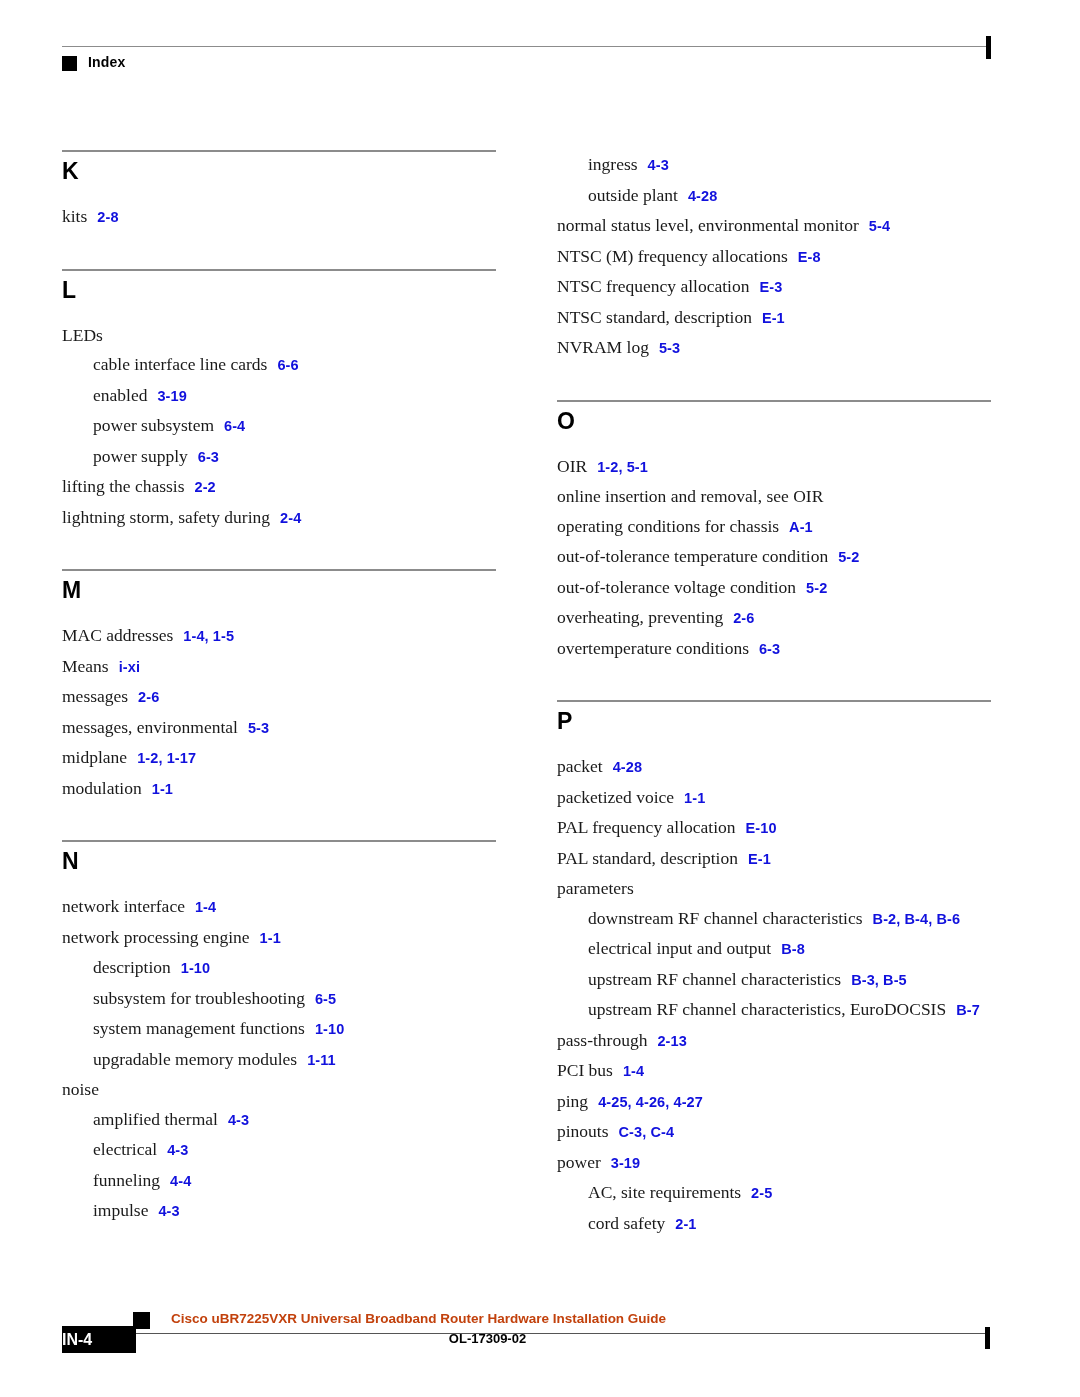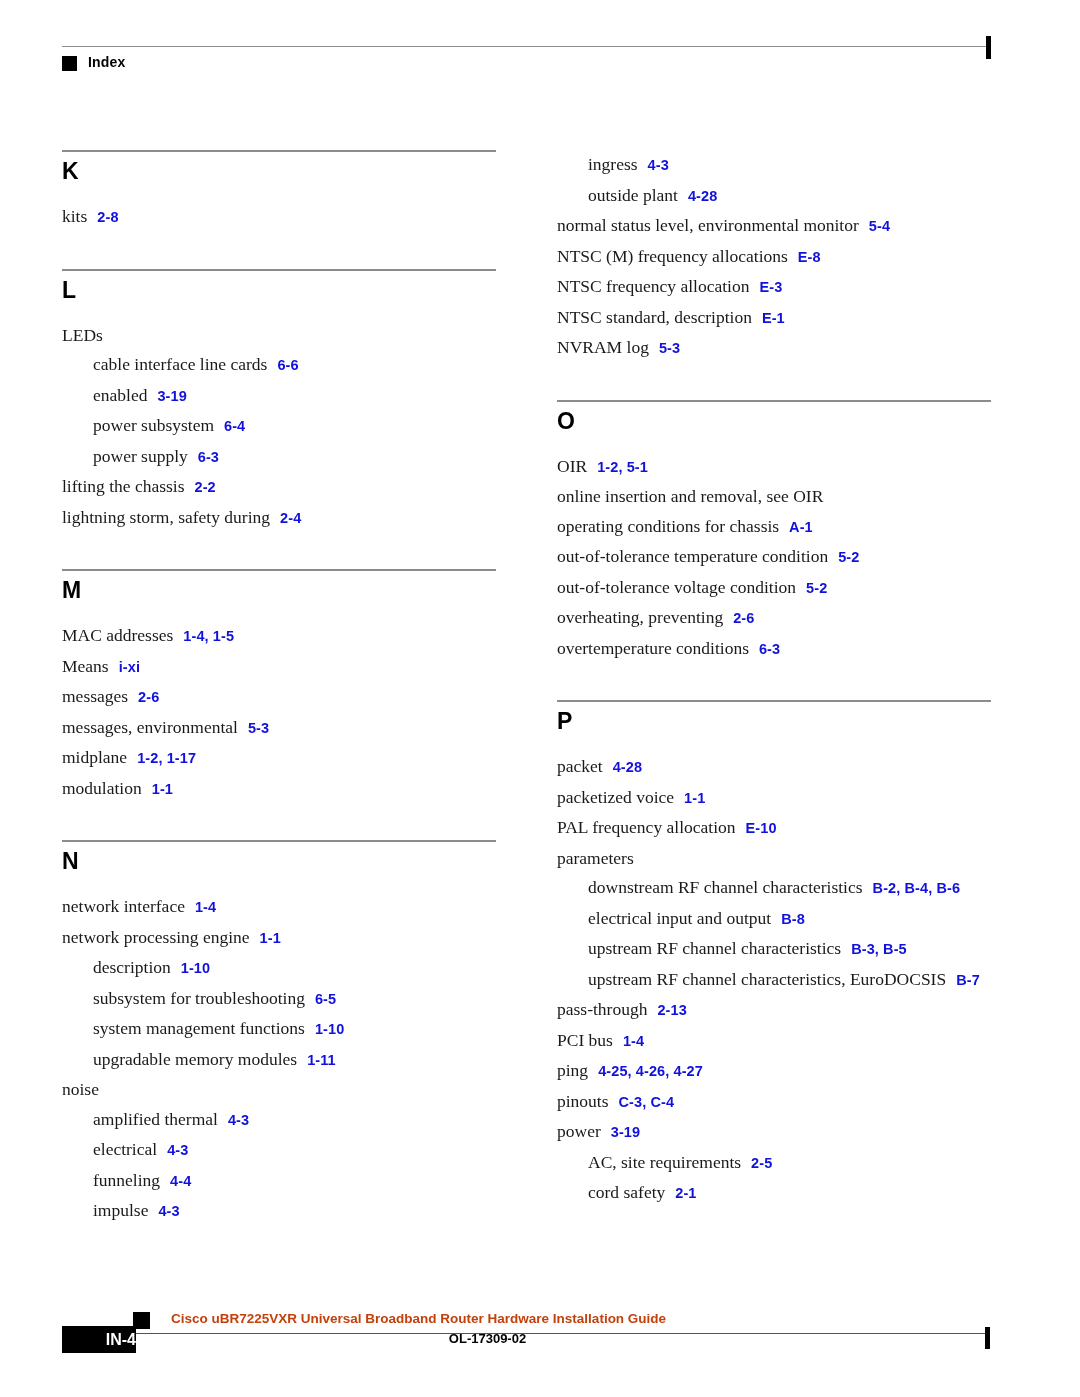--- a/index.html
+++ b/index.html
@@ -169,21 +169,21 @@
     height: 27px;
     background: #000000;
   }
   .footer-pagenum {
     position: absolute;
     left: 62px;
     top: 26px;
     width: 74px;
     height: 27px;
     line-height: 27px;
-    text-align: right;
+    text-align: left;
     font-family: "Liberation Sans Narrow", "Liberation Sans", sans-serif;
     font-weight: bold;
     font-size: 16px;
     color: #ffffff;
   }
   .footer-docnum {
     position: absolute;
     left: 0;
     top: 31px;
     width: 975px;
@@ -286,20 +286,21 @@
         </div>
       </div>
       <div class="group-gap-after"></div>
       <div class="letter-group">
         <div class="letter-rule"></div>
         <div class="letter-heading">P</div>
         <div class="entry-list">
           <div class="entry level-0"><span class="entry-text">packet</span><span class="entry-refs">4-28</span></div>
           <div class="entry level-0"><span class="entry-text">packetized voice</span><span class="entry-refs">1-1</span></div>
           <div class="entry level-0"><span class="entry-text">PAL frequency allocation</span><span class="entry-refs">E-10</span></div>
+          <div class="entry level-0"><span class="entry-text">PAL standard, description</span><span class="entry-refs">E-1</span></div>
           <div class="entry level-0"><span class="entry-text">parameters</span></div>
           <div class="entry level-1"><span class="entry-text">downstream RF channel characteristics</span><span class="entry-refs">B-2, B-4, B-6</span></div>
           <div class="entry level-1"><span class="entry-text">electrical input and output</span><span class="entry-refs">B-8</span></div>
           <div class="entry level-1"><span class="entry-text">upstream RF channel characteristics</span><span class="entry-refs">B-3, B-5</span></div>
           <div class="entry level-1 wrap"><span class="entry-text">upstream RF channel characteristics, EuroDOCSIS</span><span class="entry-refs">B-7</span></div>
           <div class="entry level-0"><span class="entry-text">pass-through</span><span class="entry-refs">2-13</span></div>
           <div class="entry level-0"><span class="entry-text">PCI bus</span><span class="entry-refs">1-4</span></div>
           <div class="entry level-0"><span class="entry-text">ping</span><span class="entry-refs">4-25, 4-26, 4-27</span></div>
           <div class="entry level-0"><span class="entry-text">pinouts</span><span class="entry-refs">C-3, C-4</span></div>
           <div class="entry level-0"><span class="entry-text">power</span><span class="entry-refs">3-19</span></div>

